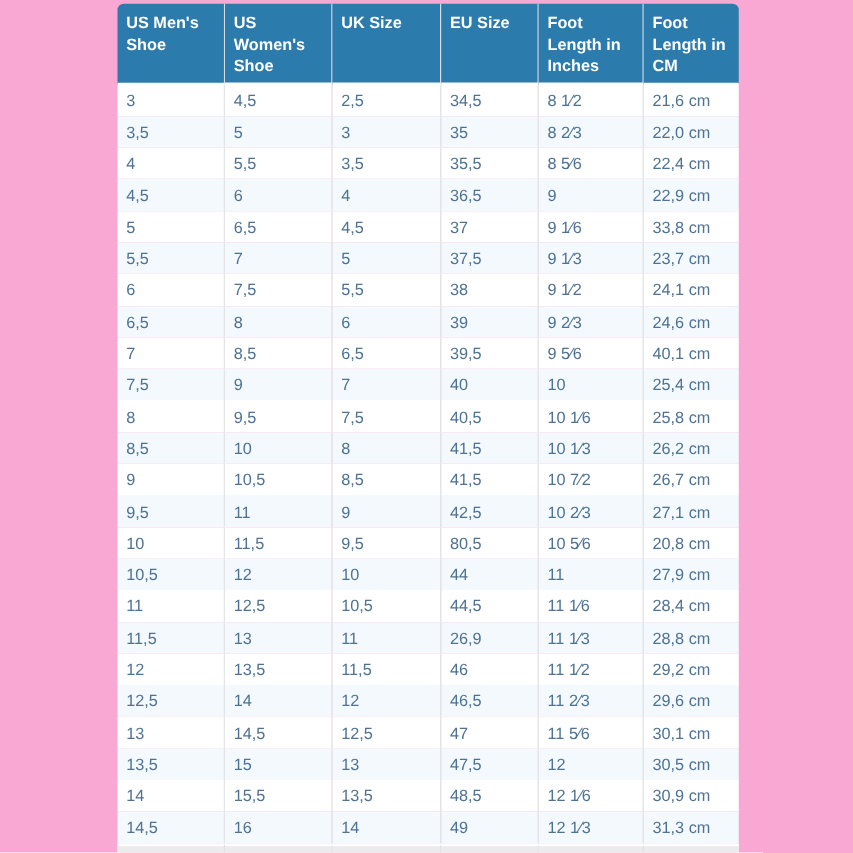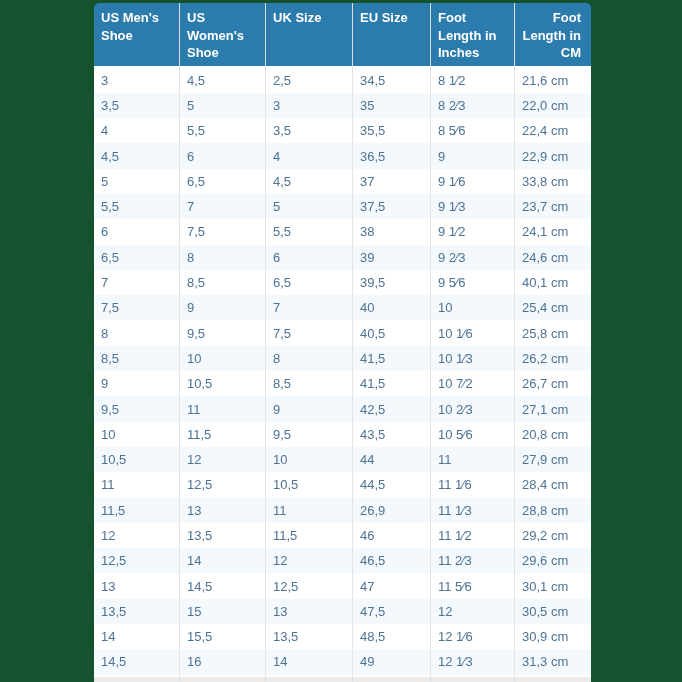--- a/index.html
+++ b/index.html
@@ -4,21 +4,21 @@
 <style>
   html, body {
     margin: 0;
     padding: 0;
     background: #ffffff;
   }
   .page {
     position: relative;
     width: 682px;
     height: 682px;
-    background: #14532d;
+    background: #f9a8d4;
     overflow: hidden;
     font-family: "Liberation Sans", "DejaVu Sans", sans-serif;
   }
   table.size-table {
     position: absolute;
     left: 94px;
     top: 3px;
     width: 497px;
     border-collapse: separate;
     border-spacing: 0;
@@ -32,21 +32,21 @@
     text-align: left;
     vertical-align: top;
     height: 60px;
     box-sizing: border-box;
     padding: 6px 10px 4px 7px;
     line-height: 17.5px;
     border-right: 1px solid #d8dde1;
     border-bottom: 2px solid #ffffff;
   }
   table.size-table th:first-child { border-top-left-radius: 5px; }
-  table.size-table th:last-child  { border-top-right-radius: 5px; border-right: none; text-align: right; }
+  table.size-table th:last-child  { border-top-right-radius: 5px; border-right: none; }
   table.size-table td {
     font-size: 13px;
     color: #4e7294;
     height: 25.3px;
     box-sizing: border-box;
     padding: 0 4px 0 7px;
     vertical-align: middle;
     border-right: 1px solid #e2e4e6;
     white-space: nowrap;
     overflow: hidden;
@@ -194,21 +194,21 @@
           <td>11</td>
           <td>9</td>
           <td>42,5</td>
           <td>10 2⁄3</td>
           <td>27,1 cm</td>
         </tr>
         <tr>
           <td>10</td>
           <td>11,5</td>
           <td>9,5</td>
-          <td>43,5</td>
+          <td>80,5</td>
           <td>10 5⁄6</td>
           <td>20,8 cm</td>
         </tr>
         <tr>
           <td>10,5</td>
           <td>12</td>
           <td>10</td>
           <td>44</td>
           <td>11</td>
           <td>27,9 cm</td>

